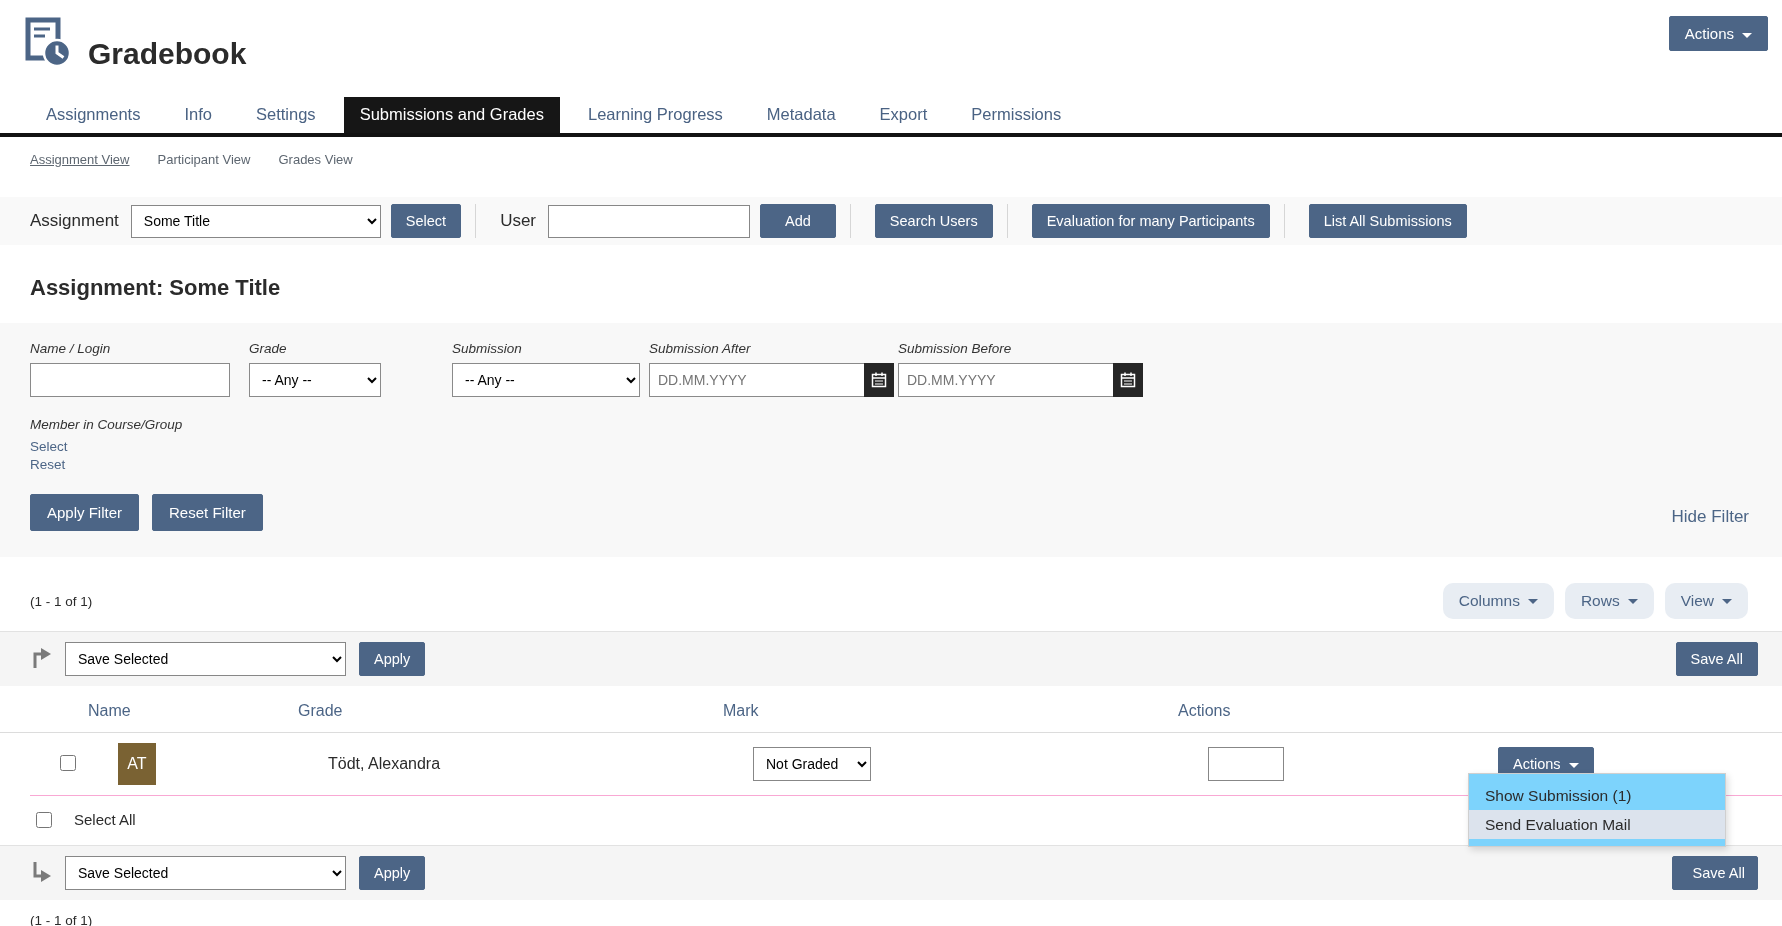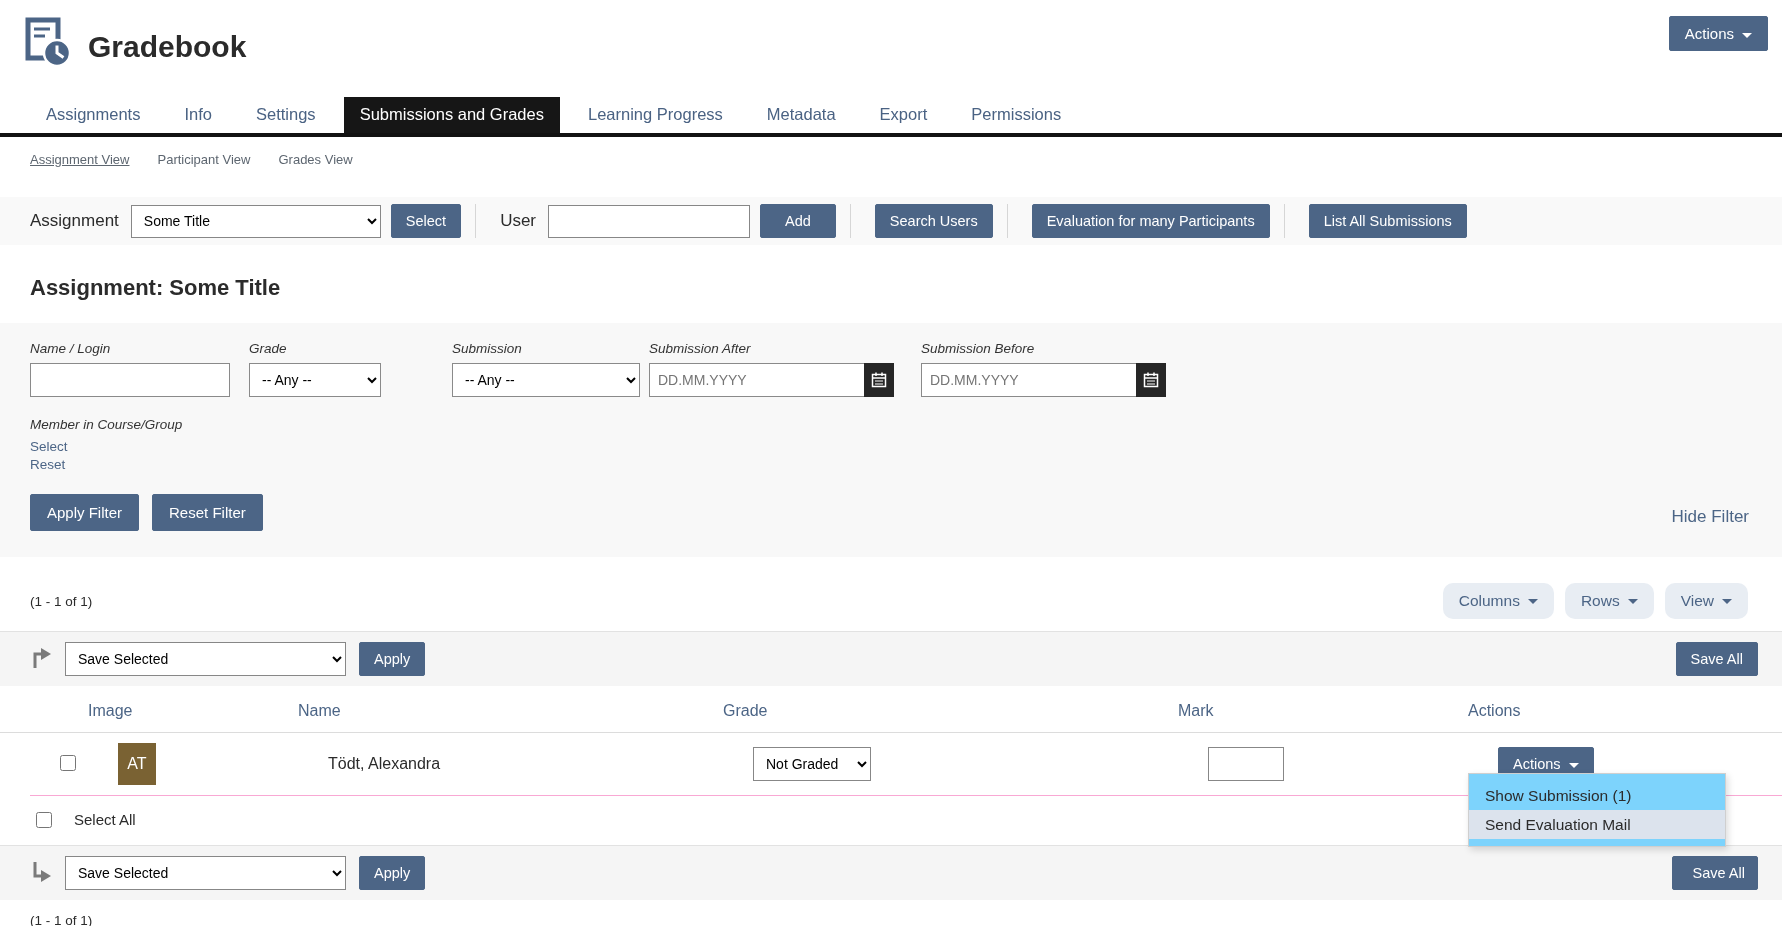--- a/index.html
+++ b/index.html
@@ -9,21 +9,21 @@
     background:#ffffff; color:#2b2b2b;
     font-family:"Liberation Sans","DejaVu Sans",sans-serif; font-size:15px;
   }
   .btn {
     background:#4c6586; color:#fff; border:1px solid #4c6586; border-radius:2px;
     padding:8px 14px; font-size:14.5px; font-family:inherit; white-space:nowrap; cursor:pointer;
   }
   .caret { display:inline-block; width:0; height:0; border-left:5px solid transparent;
     border-right:5px solid transparent; border-top:5px solid currentColor; margin-left:8px; vertical-align:middle; }
   
-  .header { padding:16px 0 0 24px; display:flex; align-items:center; }
+  .header { padding:16px 0 0 24px; display:flex; align-items:flex-end; }
   .title { font-size:30px; font-weight:bold; margin:6px 0 0 16px; color:#2b2b2b; }
   .actions-top { position:absolute; top:16px; right:14px; font-size:15px; padding:8px 15px; }
   
   .tabbar { display:flex; align-items:flex-end; margin-top:26px; padding-left:30px; border-bottom:4px solid #121212; }
   .tab { padding:8px 16px 9px; font-size:16.5px; color:#4a6283; margin-right:12px; white-space:nowrap; cursor:pointer; }
   .tab.active { background:#161616; color:#fff; }
   .subtabs { display:flex; gap:28px; padding:15px 0 0 30px; font-size:13px; color:#5d6670; }
   .subtab { cursor:pointer; }
   .subtab.active { text-decoration:underline; }
   
@@ -158,21 +158,21 @@
             <rect x="1.5" y="2.5" width="13" height="12" fill="none" stroke="#fff" stroke-width="1.5"></rect>
             <line x1="1.5" y1="6" x2="14.5" y2="6" stroke="#fff" stroke-width="1.5"></line>
             <line x1="5" y1="0.5" x2="5" y2="4" stroke="#fff" stroke-width="1.5"></line>
             <line x1="11" y1="0.5" x2="11" y2="4" stroke="#fff" stroke-width="1.5"></line>
             <line x1="4" y1="9" x2="12" y2="9" stroke="#fff" stroke-width="1"></line>
             <line x1="4" y1="12" x2="12" y2="12" stroke="#fff" stroke-width="1"></line>
           </svg>
         </span>
       </div>
     </div>
-    <div style="margin-left:27px">
+    <div style="margin-left:4px">
       <div class="f-label">Submission Before</div>
       <div class="date-group">
         <input class="f-input" style="width: 215px; border-right: none;" placeholder="DD.MM.YYYY">
         <span class="date-addon">
           <svg width="16" height="16" viewBox="0 0 16 16">
             <rect x="1.5" y="2.5" width="13" height="12" fill="none" stroke="#fff" stroke-width="1.5"></rect>
             <line x1="1.5" y1="6" x2="14.5" y2="6" stroke="#fff" stroke-width="1.5"></line>
             <line x1="5" y1="0.5" x2="5" y2="4" stroke="#fff" stroke-width="1.5"></line>
             <line x1="11" y1="0.5" x2="11" y2="4" stroke="#fff" stroke-width="1.5"></line>
             <line x1="4" y1="9" x2="12" y2="9" stroke="#fff" stroke-width="1"></line>
@@ -214,21 +214,20 @@
       <select class="ctrl bulk">
         <option>Save Selected</option>
       </select>
       <button class="btn">Apply</button>
     </div>
     <button class="btn">Save All</button>
   </div>
 
   <div class="gridrow hdrrow">
     <div></div>
-    <div>Image</div>
     <div>Name</div>
     <div>Grade</div>
     <div>Mark</div>
     <div>Actions</div>
   </div>
 
   <div class="gridrow datarow">
     <div><input type="checkbox" style=""></div>
     <div>
         <div class="avatar" style="background: rgb(122, 98, 51);">AT</div>

